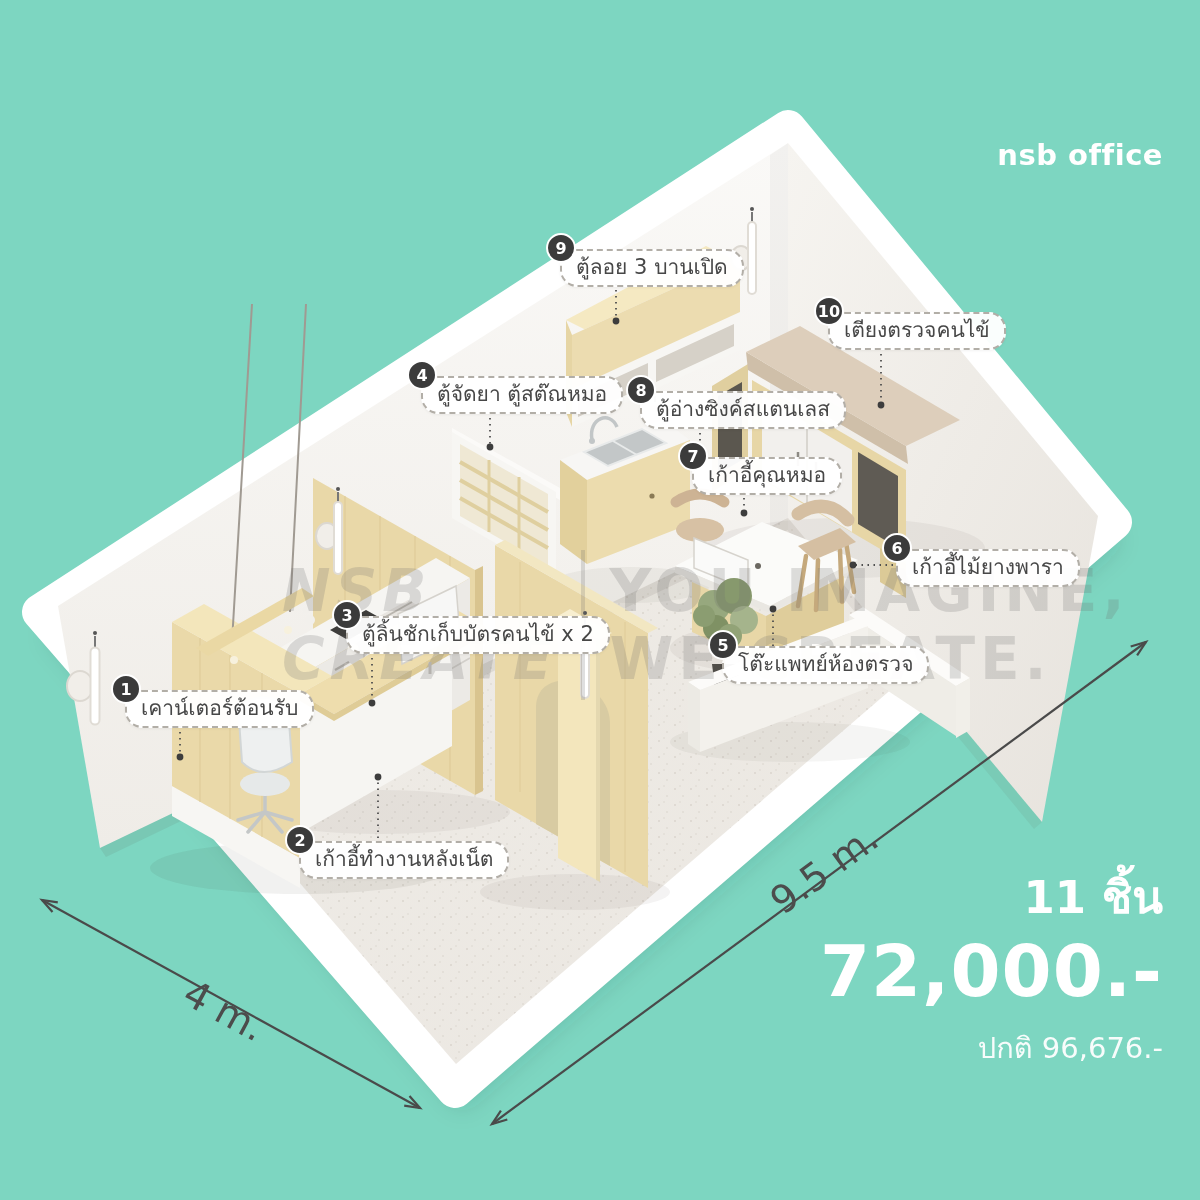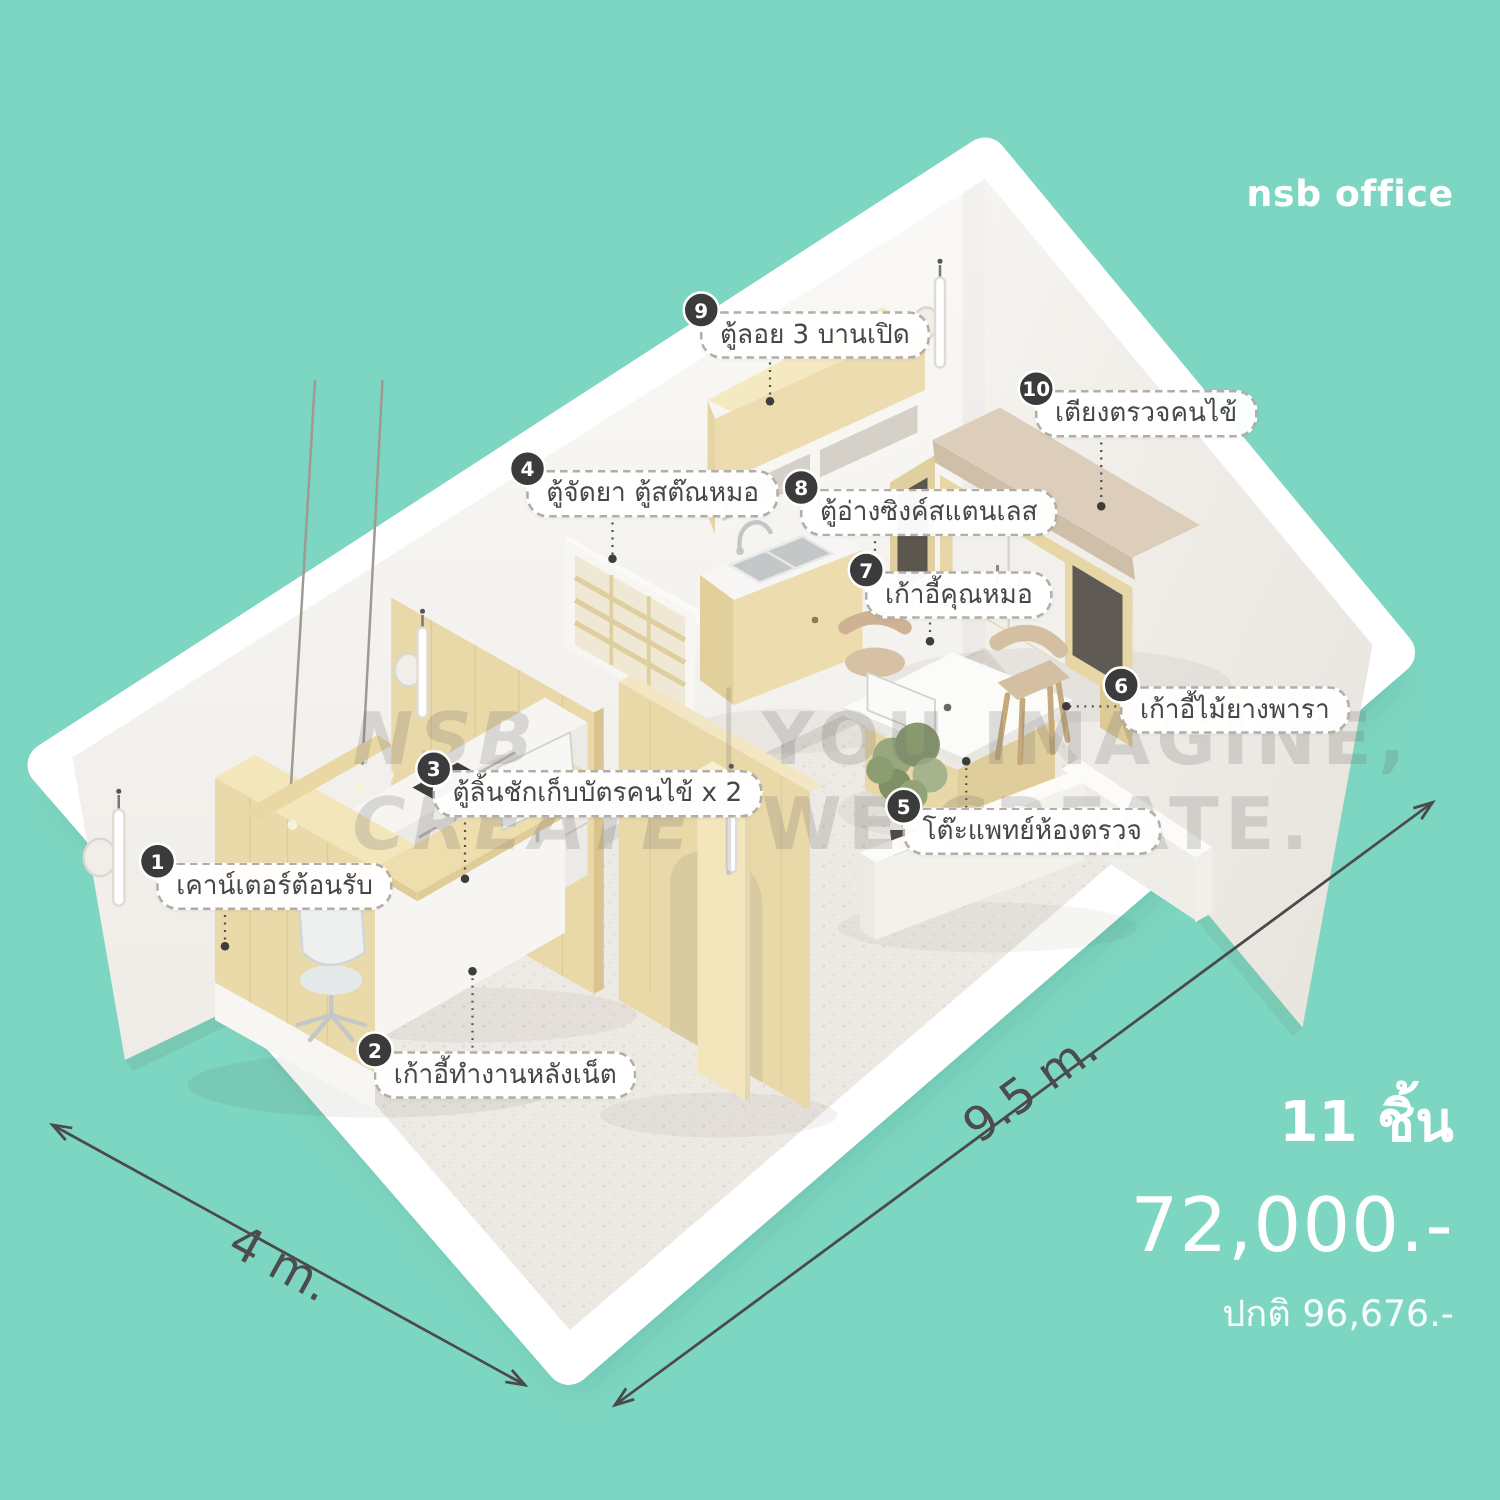--- a/index.html
+++ b/index.html
@@ -39,21 +39,21 @@
     color:#fff;font-size:16px;font-weight:700;
     display:flex;align-items:center;justify-content:center;
     box-sizing:border-box;
   }
   
   .price-block{
     position:absolute;right:37px;top:872px;text-align:right;color:#ffffff;z-index:30;
   }
   .price-items{font-size:45px;font-weight:700;line-height:1.15;}
   .price-label{font-size:54px;font-weight:700;line-height:1.3;margin-top:14px;}
-  .price-value{font-size:60px;font-weight:400;line-height:1.1;margin-top:24px;letter-spacing:1px;}
+  .price-value{font-size:72px;font-weight:700;line-height:1.1;margin-top:8px;letter-spacing:1px;}
   .price-normal{font-size:29px;font-weight:400;opacity:.95;margin-top:14px;}
 </style>
 </head>
 <body>
 
 <div class="stage">
 
   <svg class="scene-svg" width="1200" height="1200" viewBox="0 0 1200 1200">
     <defs>
       <linearGradient id="wallL" x1="0" y1="0" x2="0" y2="1">

